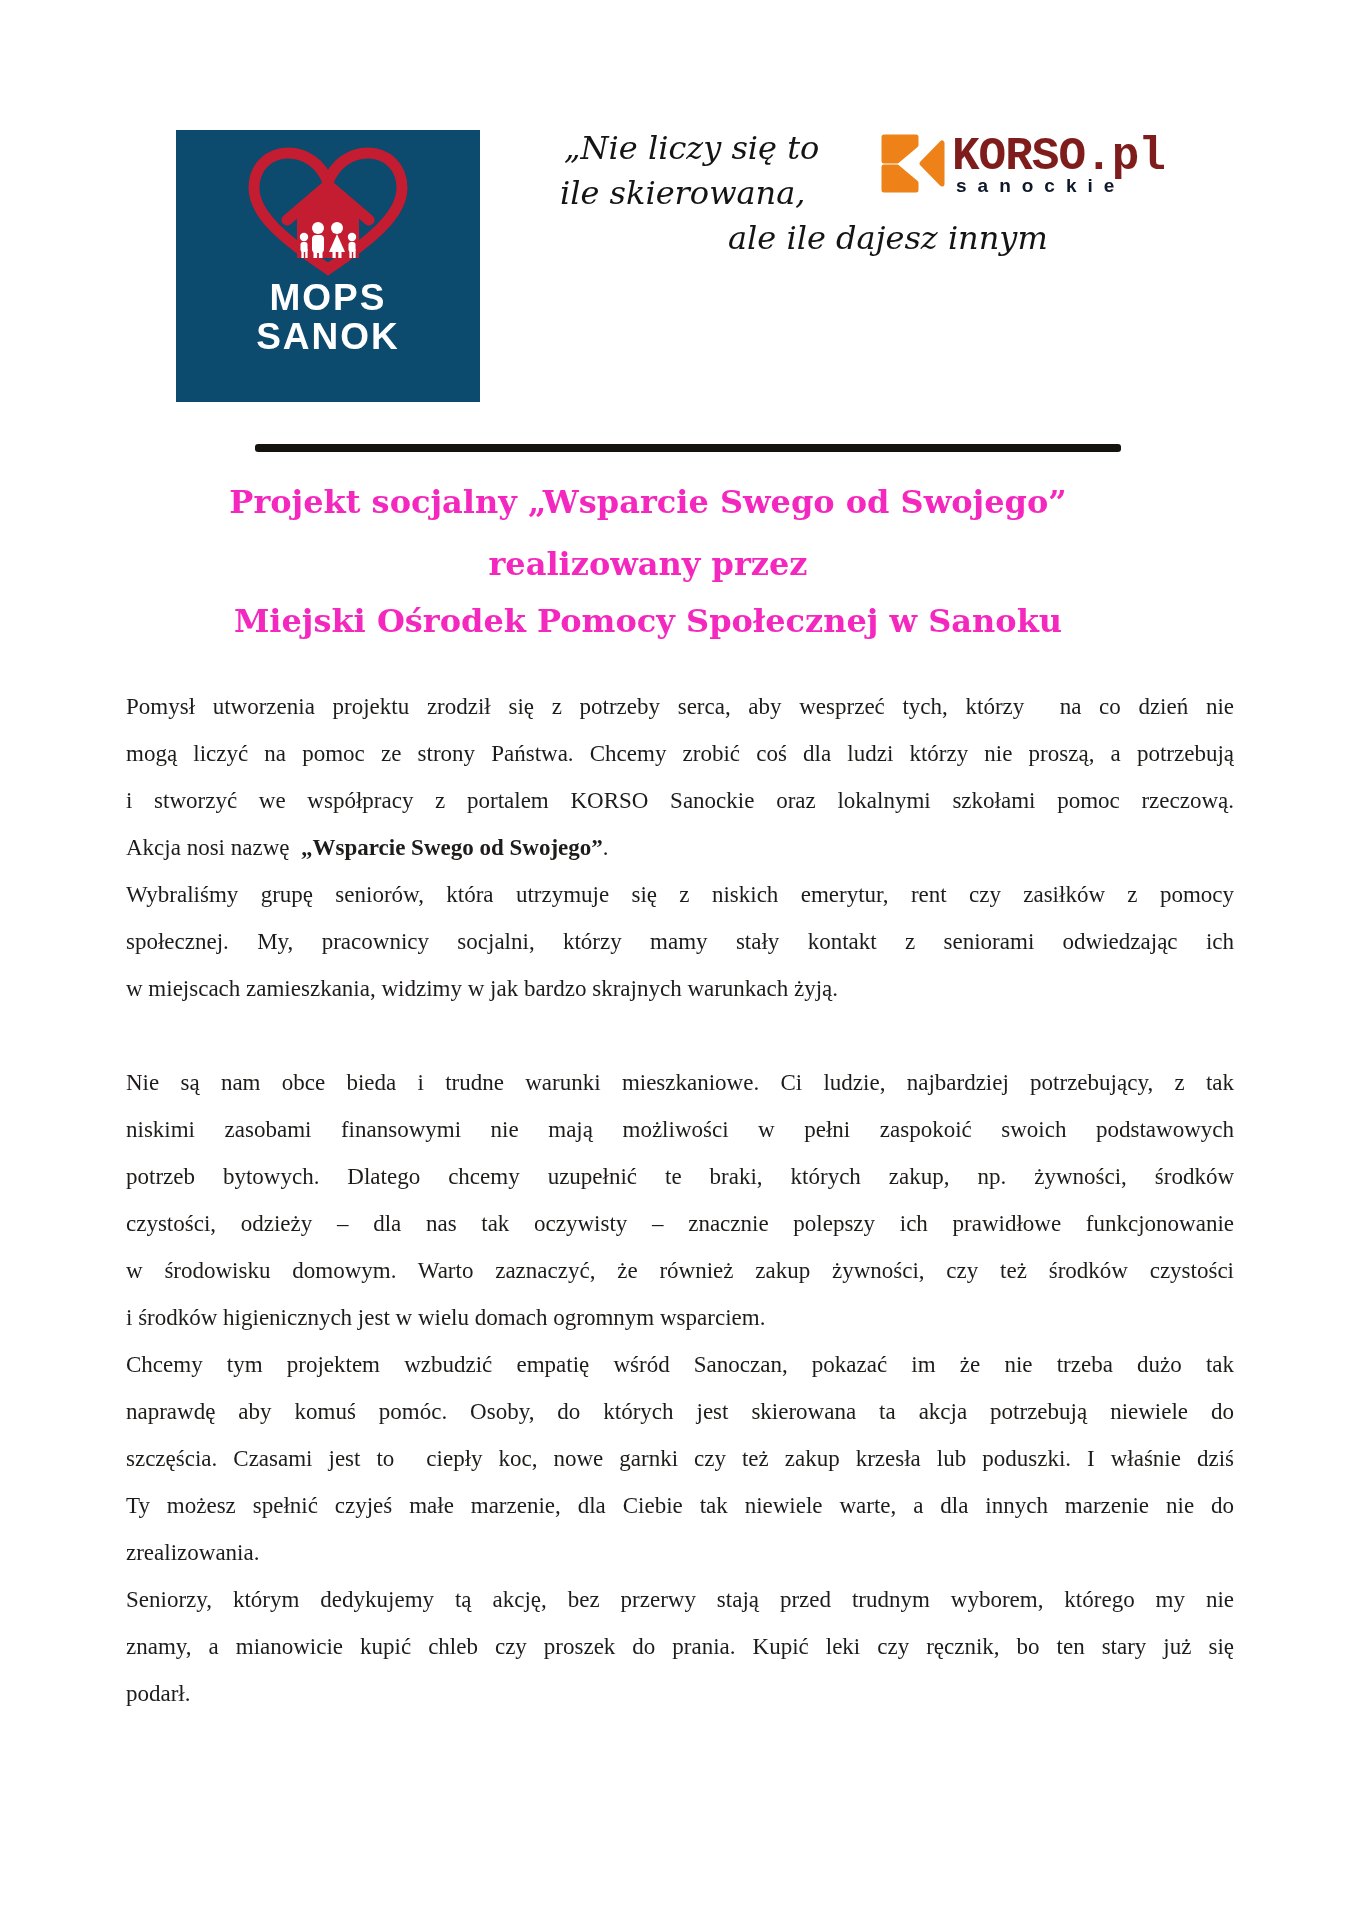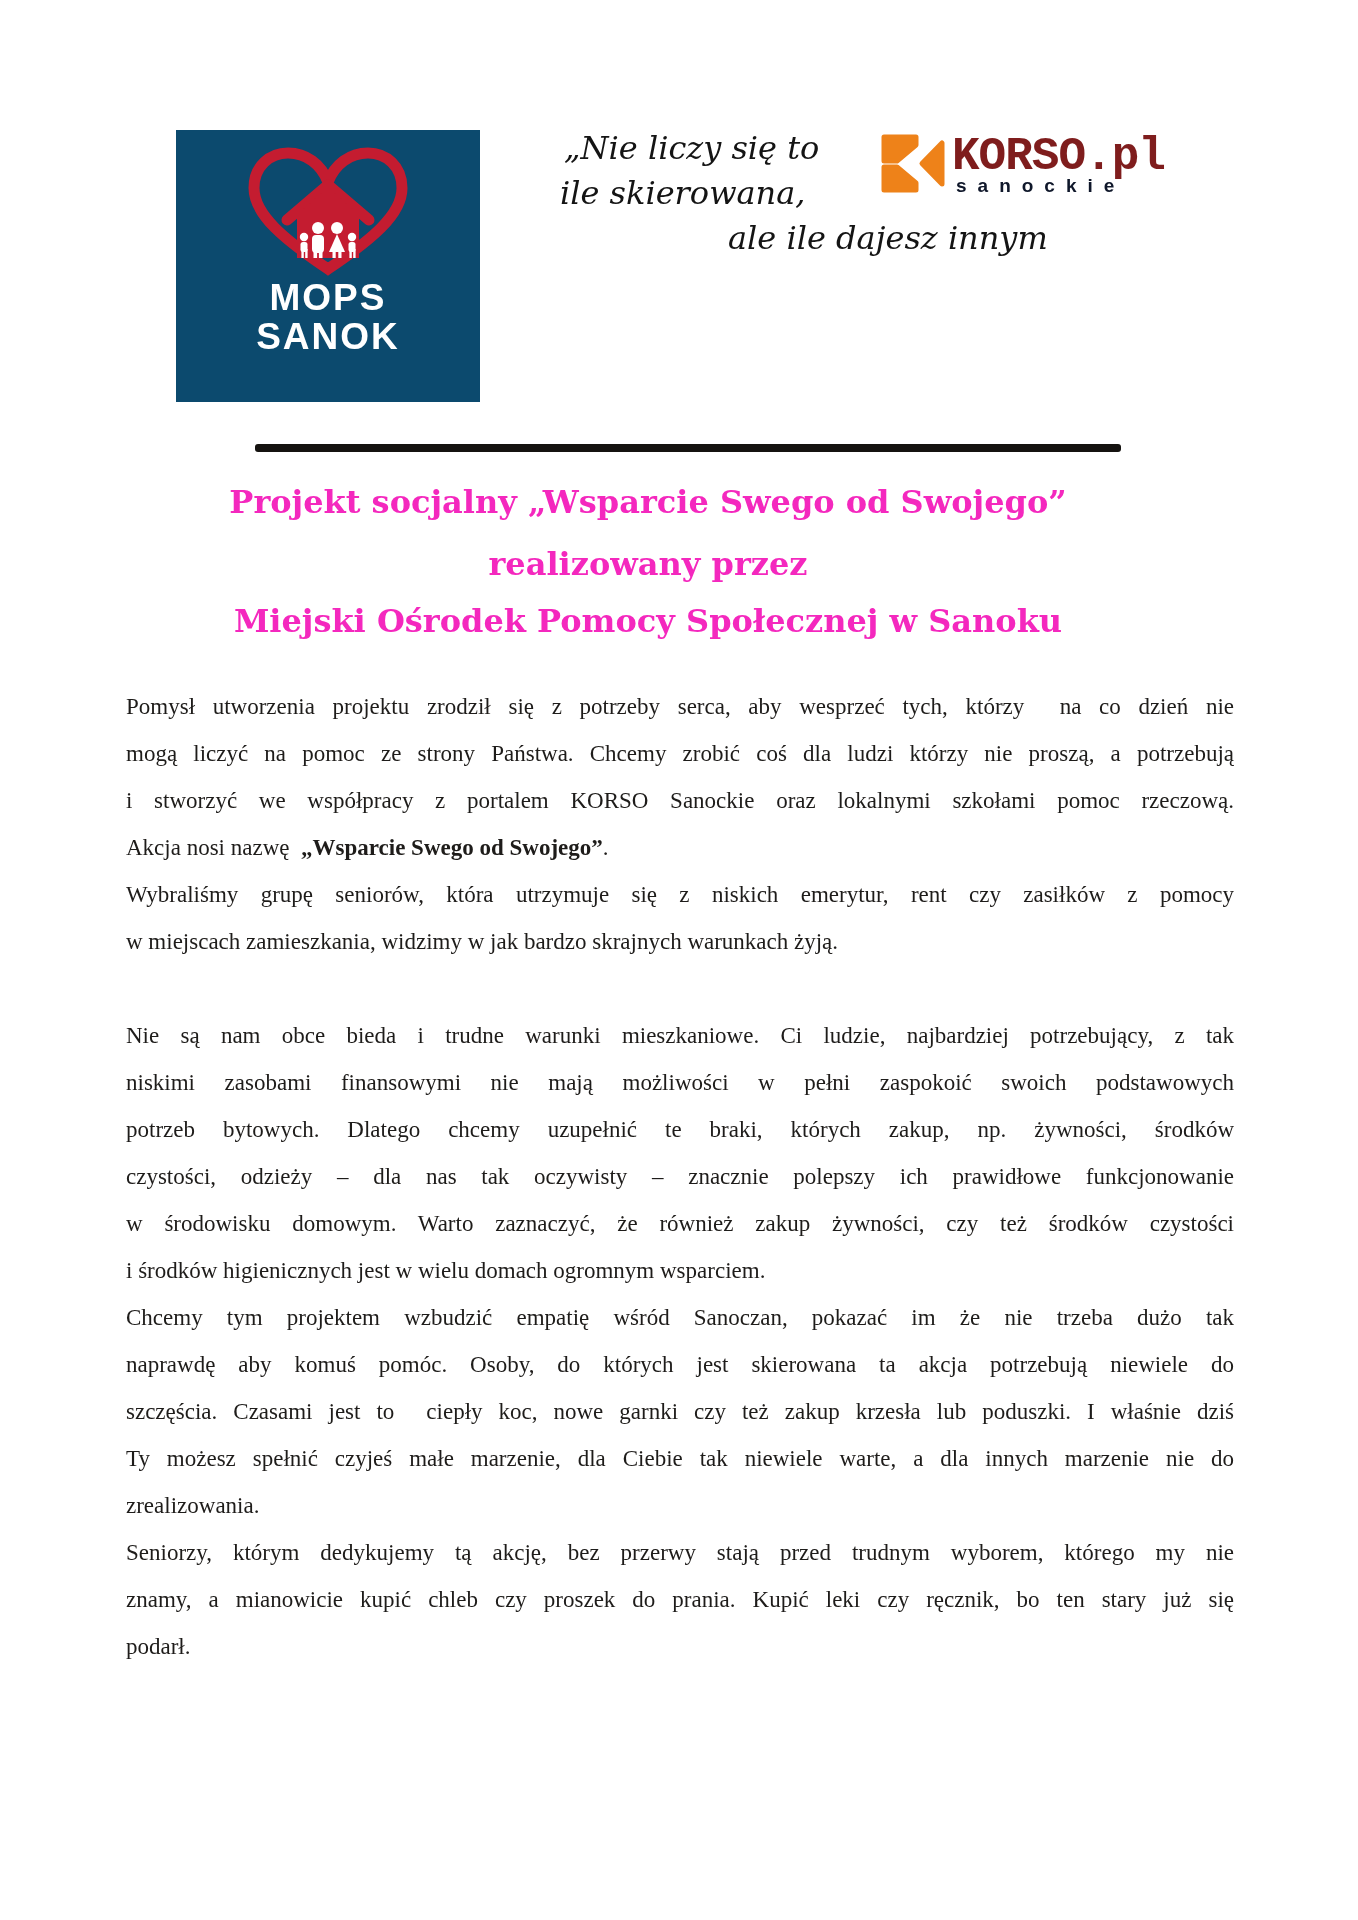--- a/index.html
+++ b/index.html
@@ -157,20 +157,21 @@
 
   <div class="doc-body">
       <div class="para">
         <div class="line"><span>Pomysł utworzenia projektu zrodził się z potrzeby serca, aby wesprzeć tych, którzy&nbsp; na co dzień nie</span></div>
         <div class="line"><span>mogą liczyć na pomoc ze strony Państwa. Chcemy zrobić coś dla ludzi którzy nie proszą, a potrzebują</span></div>
         <div class="line"><span>i stworzyć we współpracy z portalem KORSO Sanockie oraz lokalnymi szkołami pomoc rzeczową.</span></div>
         <div class="line last"><span>Akcja nosi nazwę&nbsp; </span><span class="seg-bold">„Wsparcie Swego od Swojego”</span><span>.</span></div>
       </div>
       <div class="para">
         <div class="line"><span>Wybraliśmy grupę seniorów, która utrzymuje się z niskich emerytur, rent czy zasiłków z pomocy</span></div>
+        <div class="line"><span>społecznej. My, pracownicy socjalni, którzy mamy stały kontakt z seniorami odwiedzając ich</span></div>
         <div class="line last"><span>w miejscach zamieszkania, widzimy w jak bardzo skrajnych warunkach żyją.</span></div>
       </div>
       <div class="para gap-before">
         <div class="line"><span>Nie są nam obce bieda i trudne warunki mieszkaniowe. Ci ludzie, najbardziej potrzebujący, z tak</span></div>
         <div class="line"><span>niskimi zasobami finansowymi nie mają możliwości w pełni zaspokoić swoich podstawowych</span></div>
         <div class="line"><span>potrzeb bytowych. Dlatego chcemy uzupełnić te braki, których zakup, np. żywności, środków</span></div>
         <div class="line"><span>czystości, odzieży – dla nas tak oczywisty – znacznie polepszy ich prawidłowe funkcjonowanie</span></div>
         <div class="line"><span>w środowisku domowym. Warto zaznaczyć, że również zakup żywności, czy też środków czystości</span></div>
         <div class="line last"><span>i środków higienicznych jest w wielu domach ogromnym wsparciem.</span></div>
       </div>

